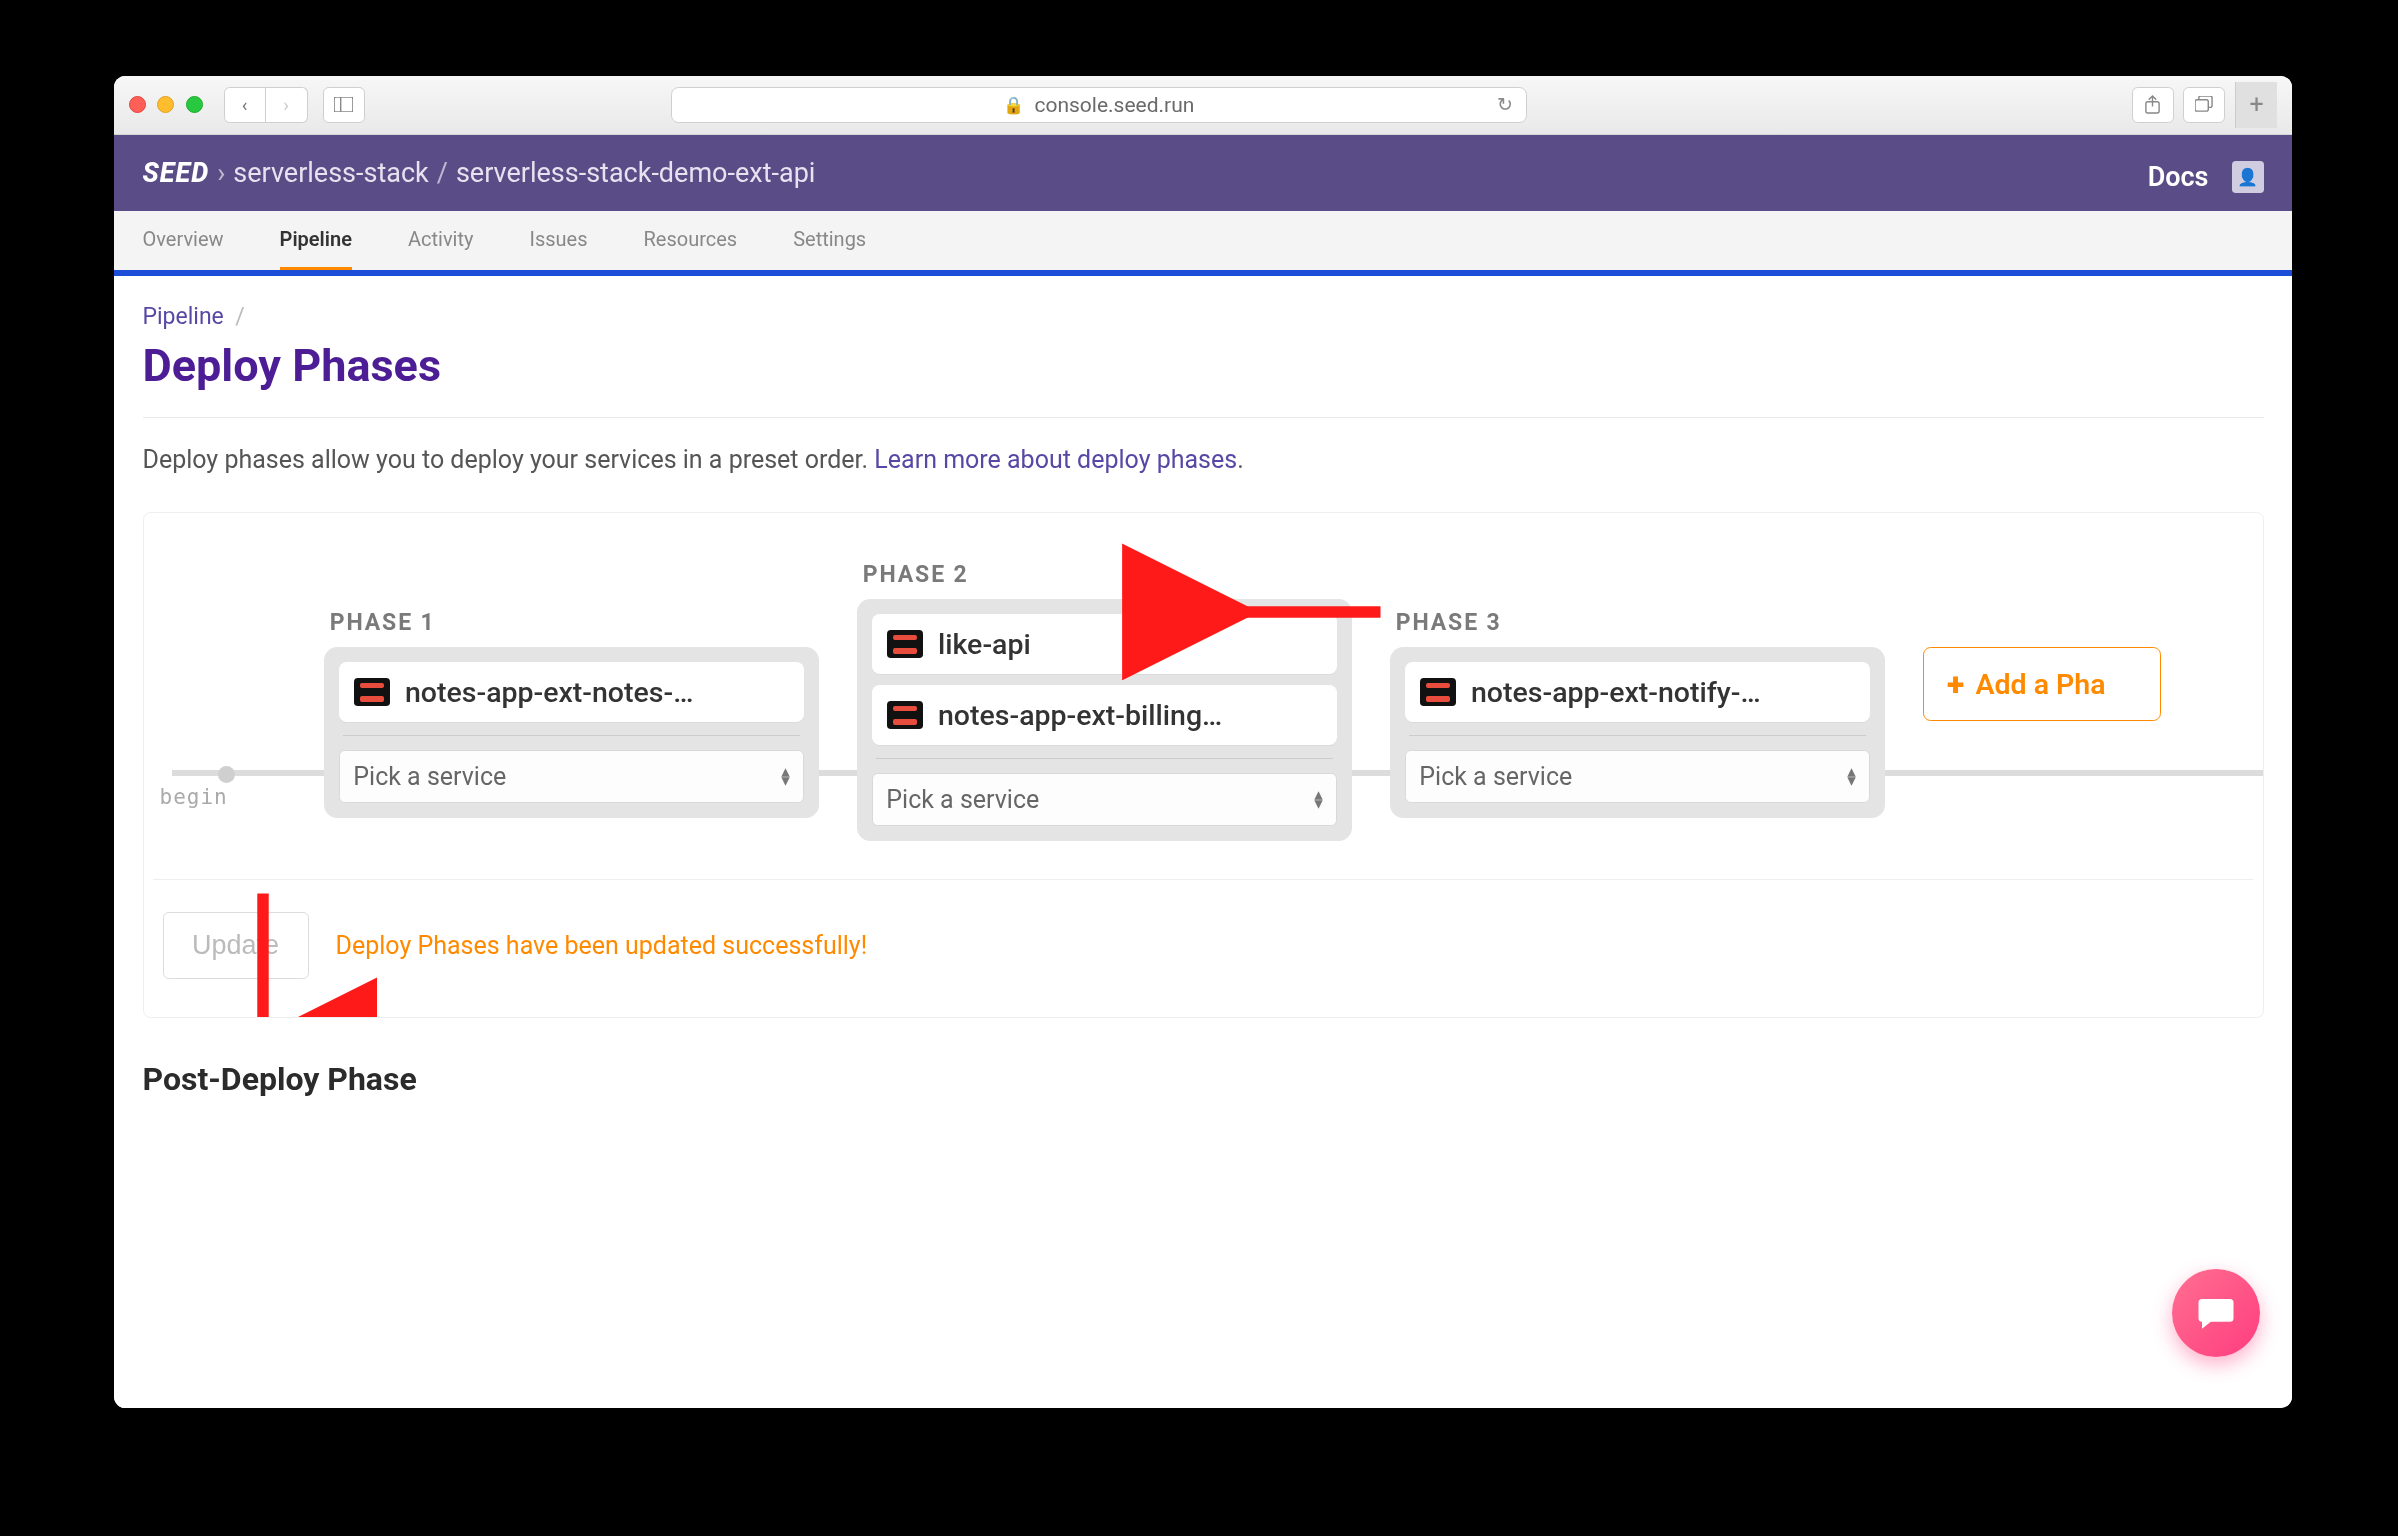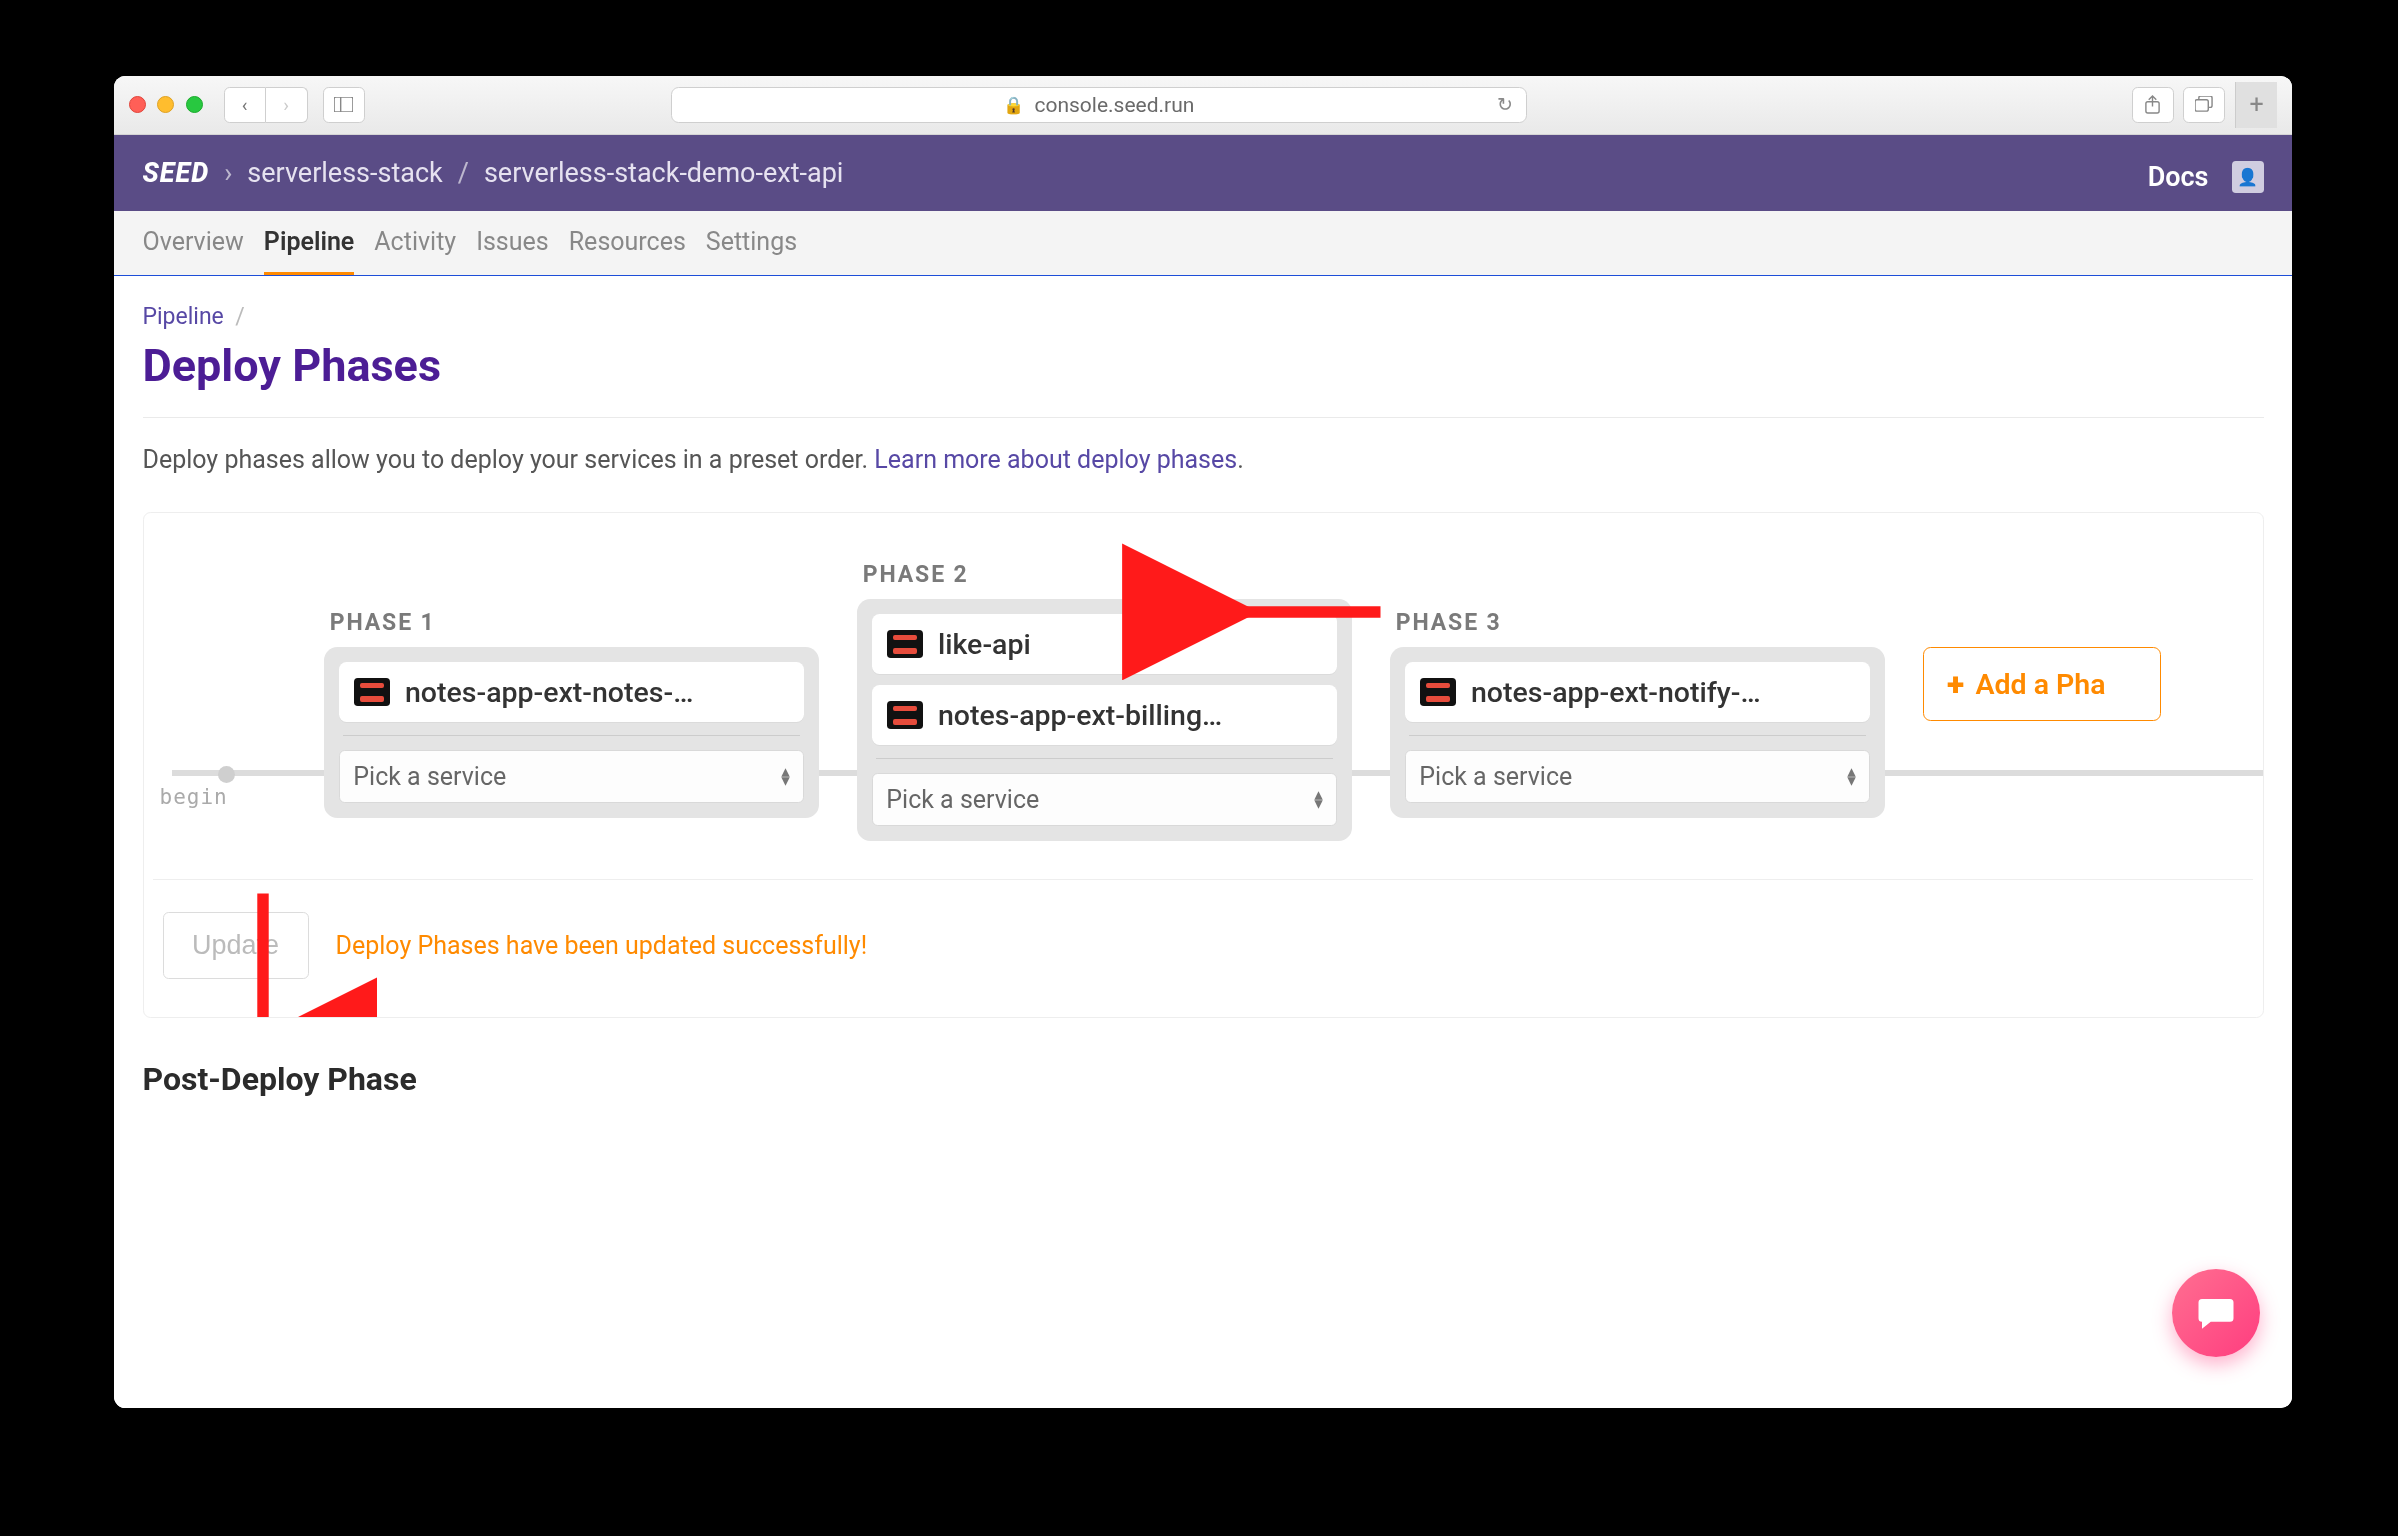--- a/index.html
+++ b/index.html
@@ -68,32 +68,32 @@
     position:relative;
   }
   .addr .lock{margin-right:9.5px;color:#8a8a8a;font-size:17px;}
   .addr .reload{position:absolute;right:13.3px;color:#8a8a8a;font-size:19px;}
   .rt-tools{margin-left:auto;display:flex;gap:9.5px;align-items:center;}
   .new-tab { width:42px;height:46px;background:#e0e0e0;border-left:1px solid #ccc;display:flex;align-items:center;justify-content:center;color:#888;font-size:25px;}
 
   
   .seed-header{
     height:76px;background:#5a4c86;color:#fff;display:flex;align-items:center;
-    padding:0 28.5px;font-size:27px;gap:15px;
+    padding:0 28.5px;font-size:27px;gap:8px;
   }
   .seed-logo{font-weight:800;font-style:italic;letter-spacing:1px;}
   .bc-sep{opacity:.6;}
   .bc-link{color:#e6e2f0;}
   .seed-right{margin-left:auto;display:flex;align-items:center;gap:23px;margin-top:8px;}
   .avatar{width:32px;height:32px;background:#d0cde0;border-radius:3.8px;display:flex;align-items:center;justify-content:center;font-size:17px;}
 
   
   .tabs{
-    height:65px;background:#f4f4f4;border-bottom:1px solid #1d4ed8;
-    display:flex;align-items:stretch;padding:0 28.5px;gap:20px;font-size:25px;color:#888;
+    height:65px;background:#f4f4f4;border-bottom:6px solid #1d4ed8;
+    display:flex;align-items:stretch;padding:0 28.5px;gap:56px;font-size:20px;color:#888;
   }
   .tab{display:flex;align-items:center;cursor:pointer;border-bottom:3.8px solid transparent;}
   .tab.active{color:#333;font-weight:600;border-bottom-color:#ff8a00;}
 
   .content{flex:1;overflow:auto;background:#fff;padding:27px 28.5px 38px;}
   .crumb{color:#5748a5;font-size:23px;margin-bottom:9.5px;}
   .crumb .slash{color:#bbb;margin-left:5.7px;}
   h1.page-title{font-size:45px;font-weight:700;color:#4c1d95;margin:5.7px 0 25px;}
   hr.sep{border:none;border-top:1px solid #eaeaea;margin-bottom:27px;}
   .desc{font-size:25px;color:#555;margin-bottom:38px;}

